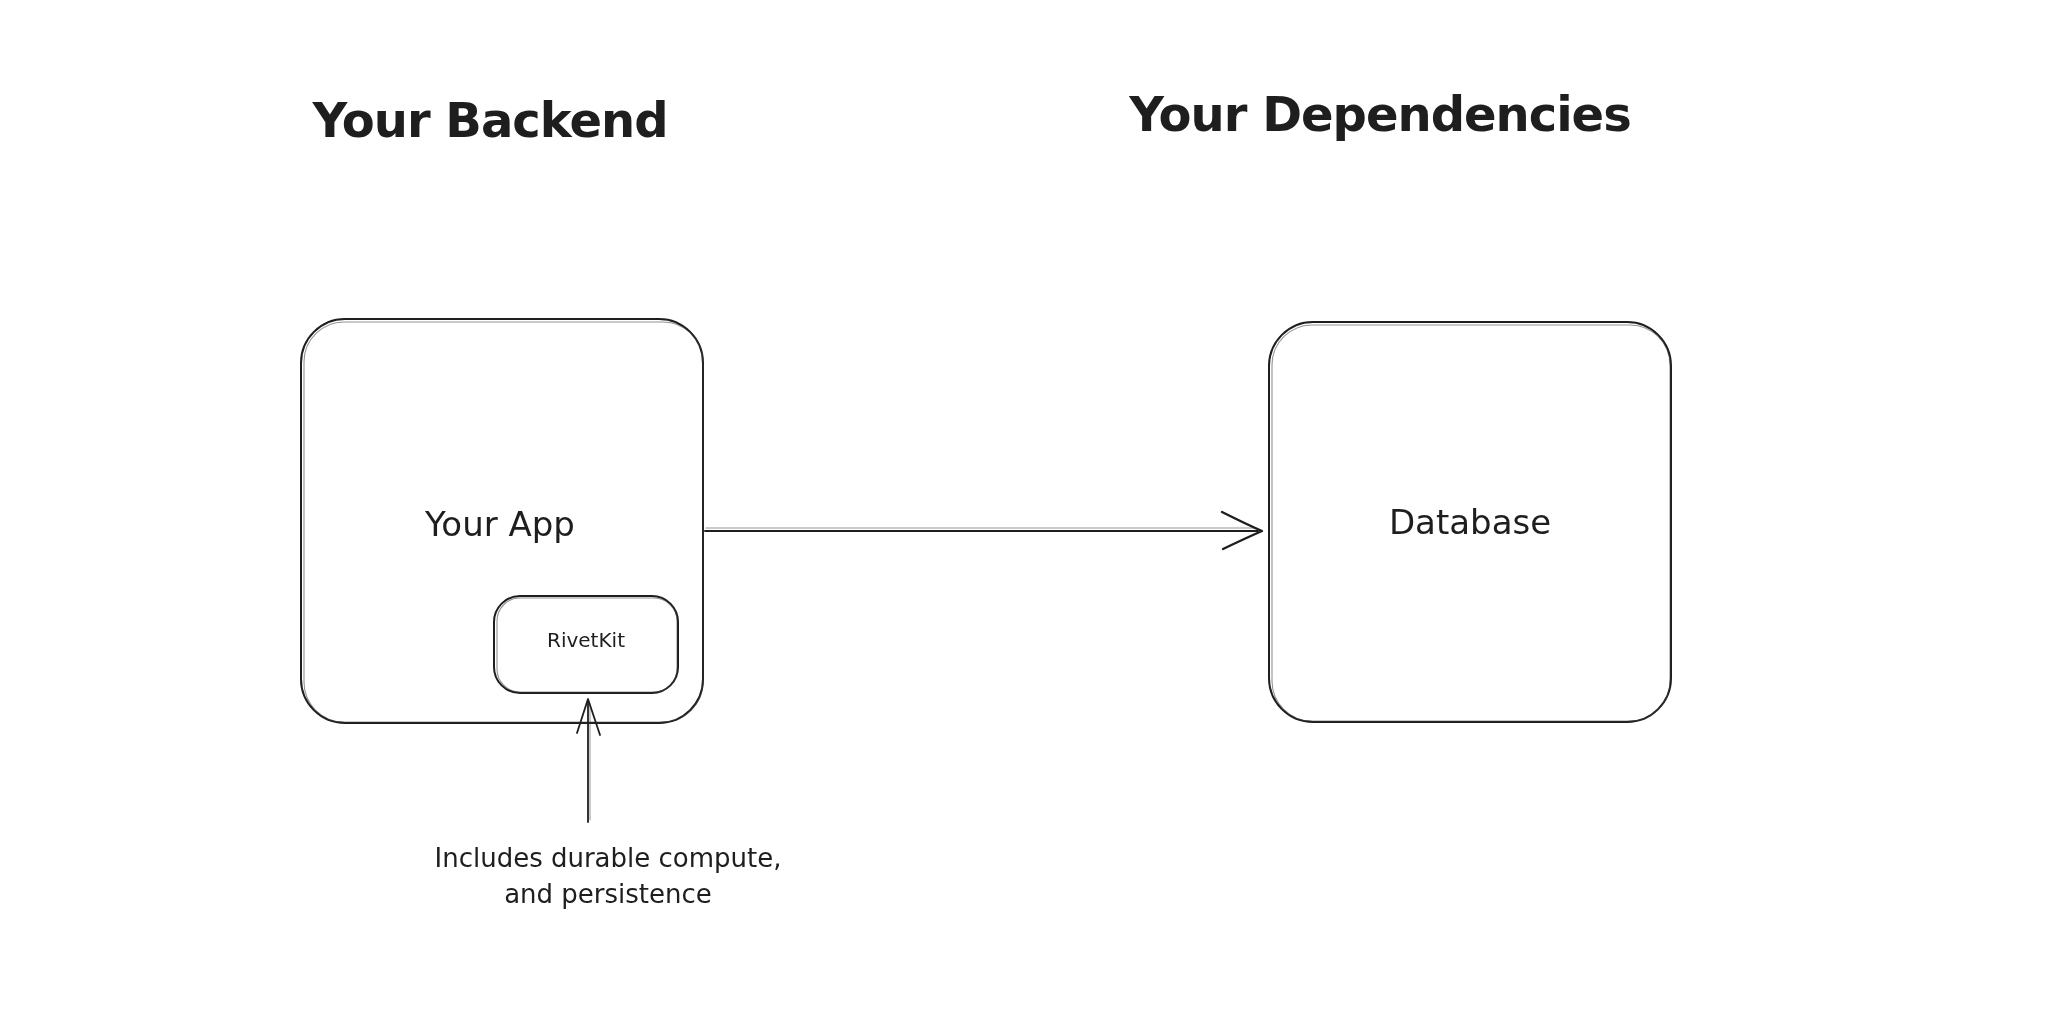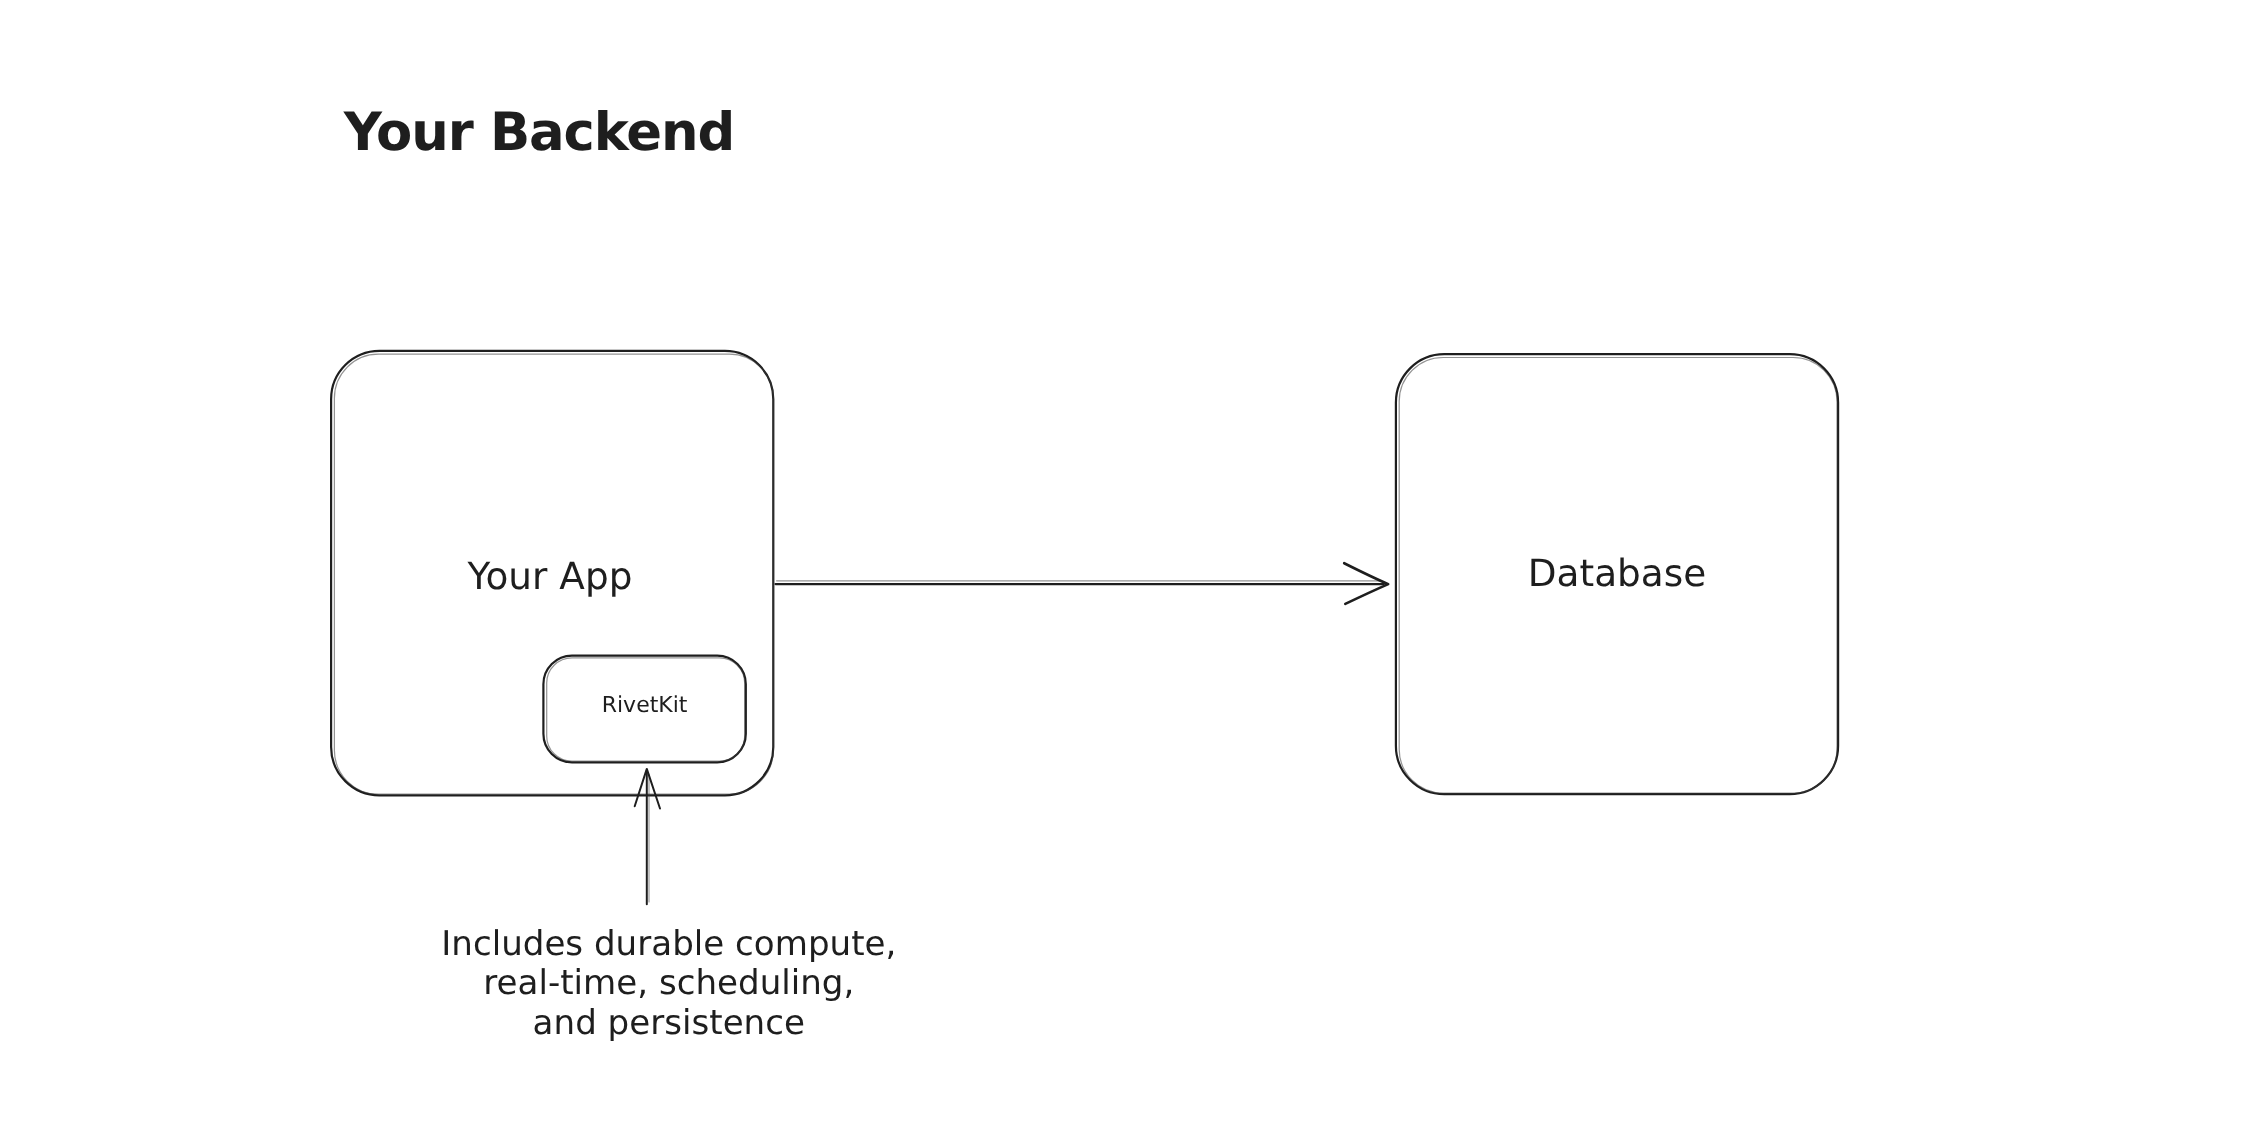--- a/index.html
+++ b/index.html
@@ -51,21 +51,21 @@
   .node-label { font-size: 34px; }
   .label-your-app { left: 500px;  top: 504px; }
   .label-rivetkit { left: 586px;  top: 628px; font-size: 20px; }
   .label-database { left: 1470px; top: 502px; }
   .annotation {
     position: absolute;
     left: 608px;
     top: 840px;
     transform: translateX(-50%);
     text-align: center;
-    font-size: 31px;
+    font-size: 26px;
     line-height: 36px;
     white-space: nowrap;
   }
 </style>
 </head>
 <body>
 
 <div class="stage">
 
   <svg class="layer" viewBox="0 0 2048 1024">
@@ -94,26 +94,26 @@
     <g>
       <line class="sketch" x1="588" y1="822" x2="588" y2="701" stroke-width="1.8"></line>
       <line class="sketch echo" x1="590" y1="820" x2="590" y2="704" stroke-width="1"></line>
       <path class="sketch" d="M577 733 L588 699 L600 735" stroke-width="1.8"></path>
     </g>
 
   </svg>
 
   <div class="label title title-left">Your Backend</div>
 
+  <div class="label title title-right">Your Dependencies</div>
 
   <div class="label node-label label-your-app">Your App</div>
 
   <div class="label node-label label-rivetkit">RivetKit</div>
 
   <div class="label node-label label-database">Database</div>
 
   <div class="annotation">
     <div>Includes durable compute,</div>
-    <div>real-time, scheduling,</div>
     <div>and persistence</div>
   </div>
 
 </div>
 
 </body></html>

